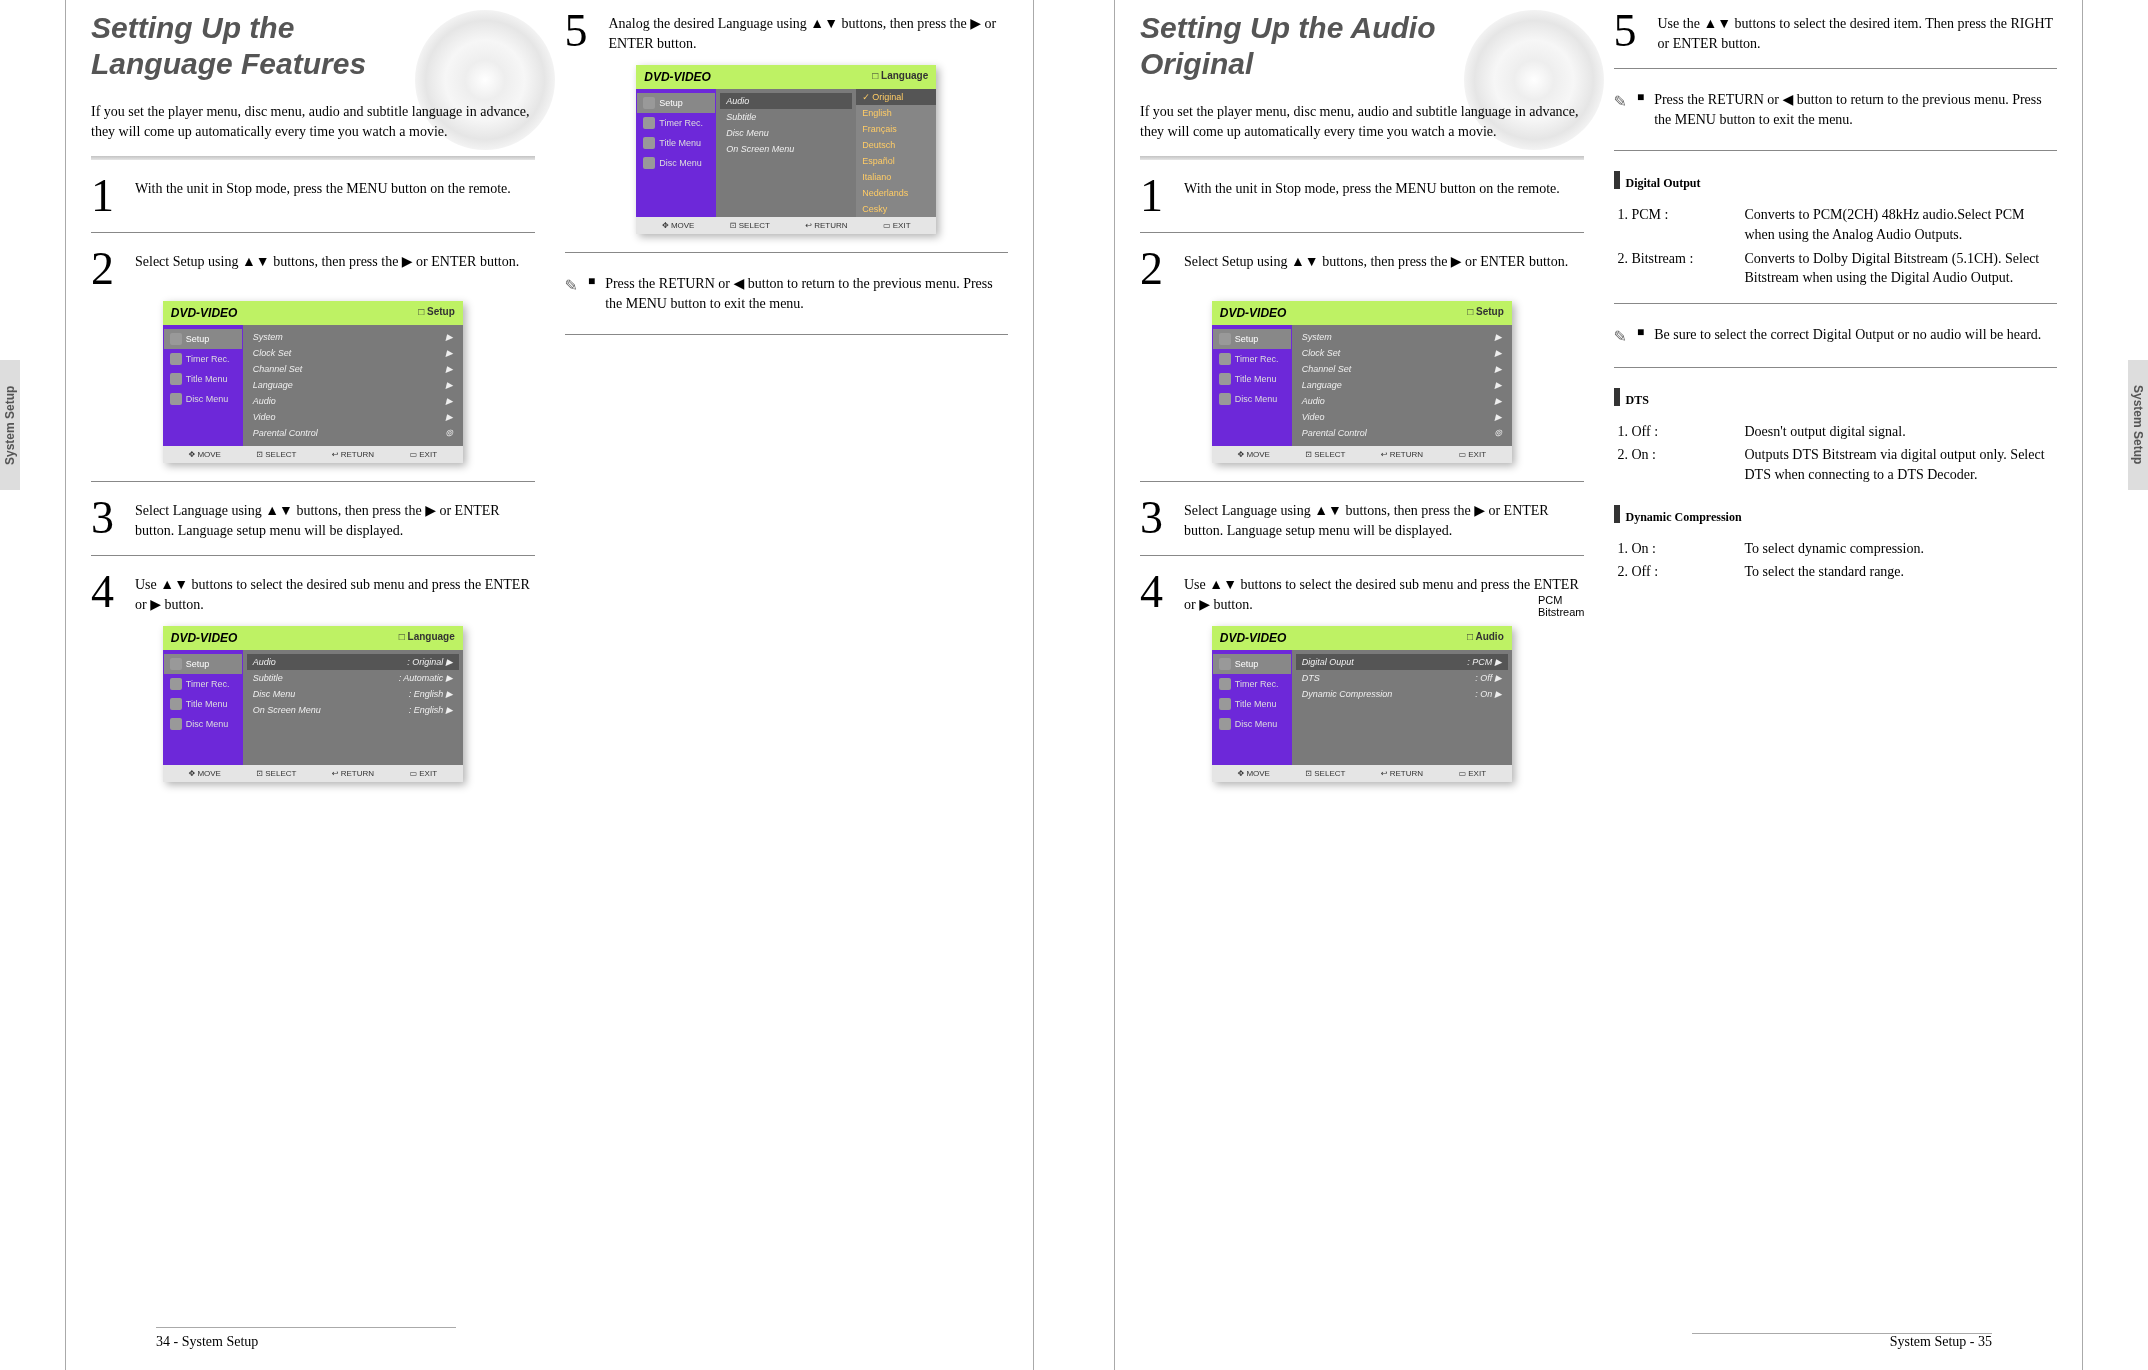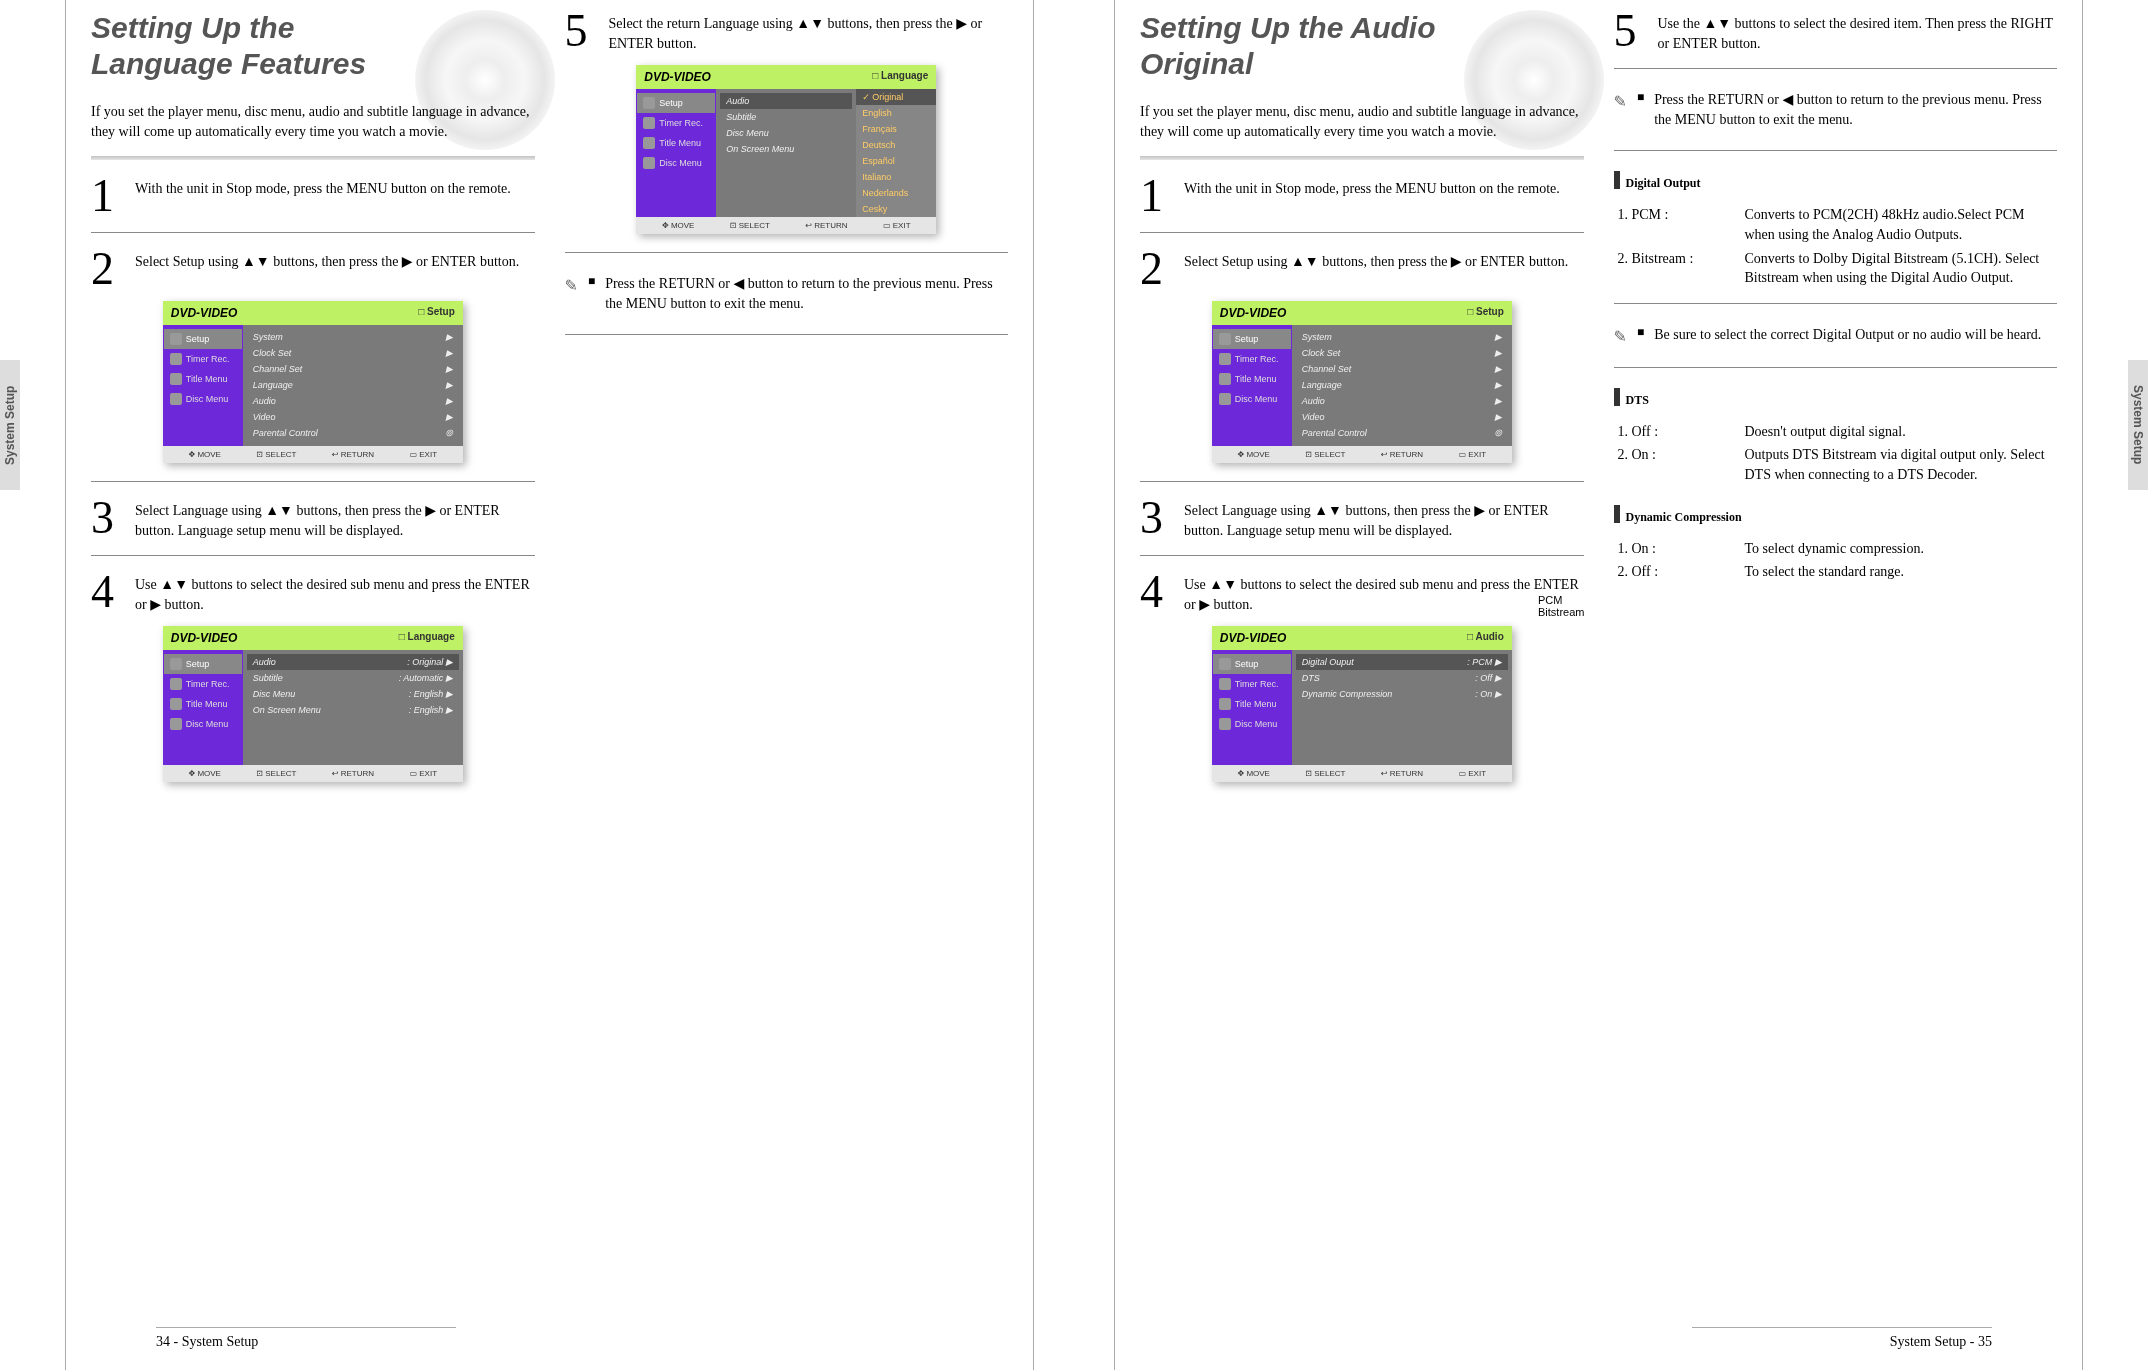--- a/index.html
+++ b/index.html
@@ -228,21 +228,20 @@
   .page-left .footer {
     left: 90px;
     border-top: 1px solid #aaa;
     padding-top: 6px;
     width: 300px;
   }
   .page-right .footer {
     right: 90px;
     text-align: right;
     border-top: 1px solid #aaa;
-    padding-top: 6px;
     width: 300px;
     margin-top: 44px;
   }
   .side-tab {
     position: absolute;
     width: 20px;
     height: 130px;
     background: #ddd;
     color: #555;
     font-family: Arial, sans-serif;
@@ -419,21 +418,21 @@
             <span>⊡ <span>SELECT</span></span>
             <span>↩ <span>RETURN</span></span>
             <span>▭ <span>EXIT</span></span>
           </div>
         </div>
       </div>
 
       <div class="col">
         <div class="step">
           <div class="step-num">5</div>
-          <div class="step-text">Select the return Language using ▲▼ buttons, then press the ▶ or ENTER button.</div>
+          <div class="step-text">Analog the desired Language using ▲▼ buttons, then press the ▶ or ENTER button.</div>
         </div>
 
         <div class="osd">
           <div class="osd-top">
               <span>DVD-VIDEO</span>
               <span class="right">□ Language</span>
             </div>
           <div class="osd-body">
             <div class="osd-sidebar">
               <div class="item active">

